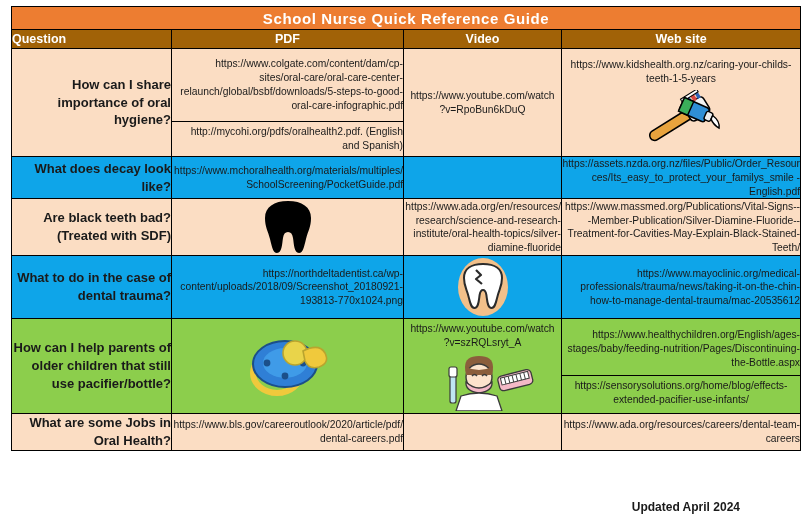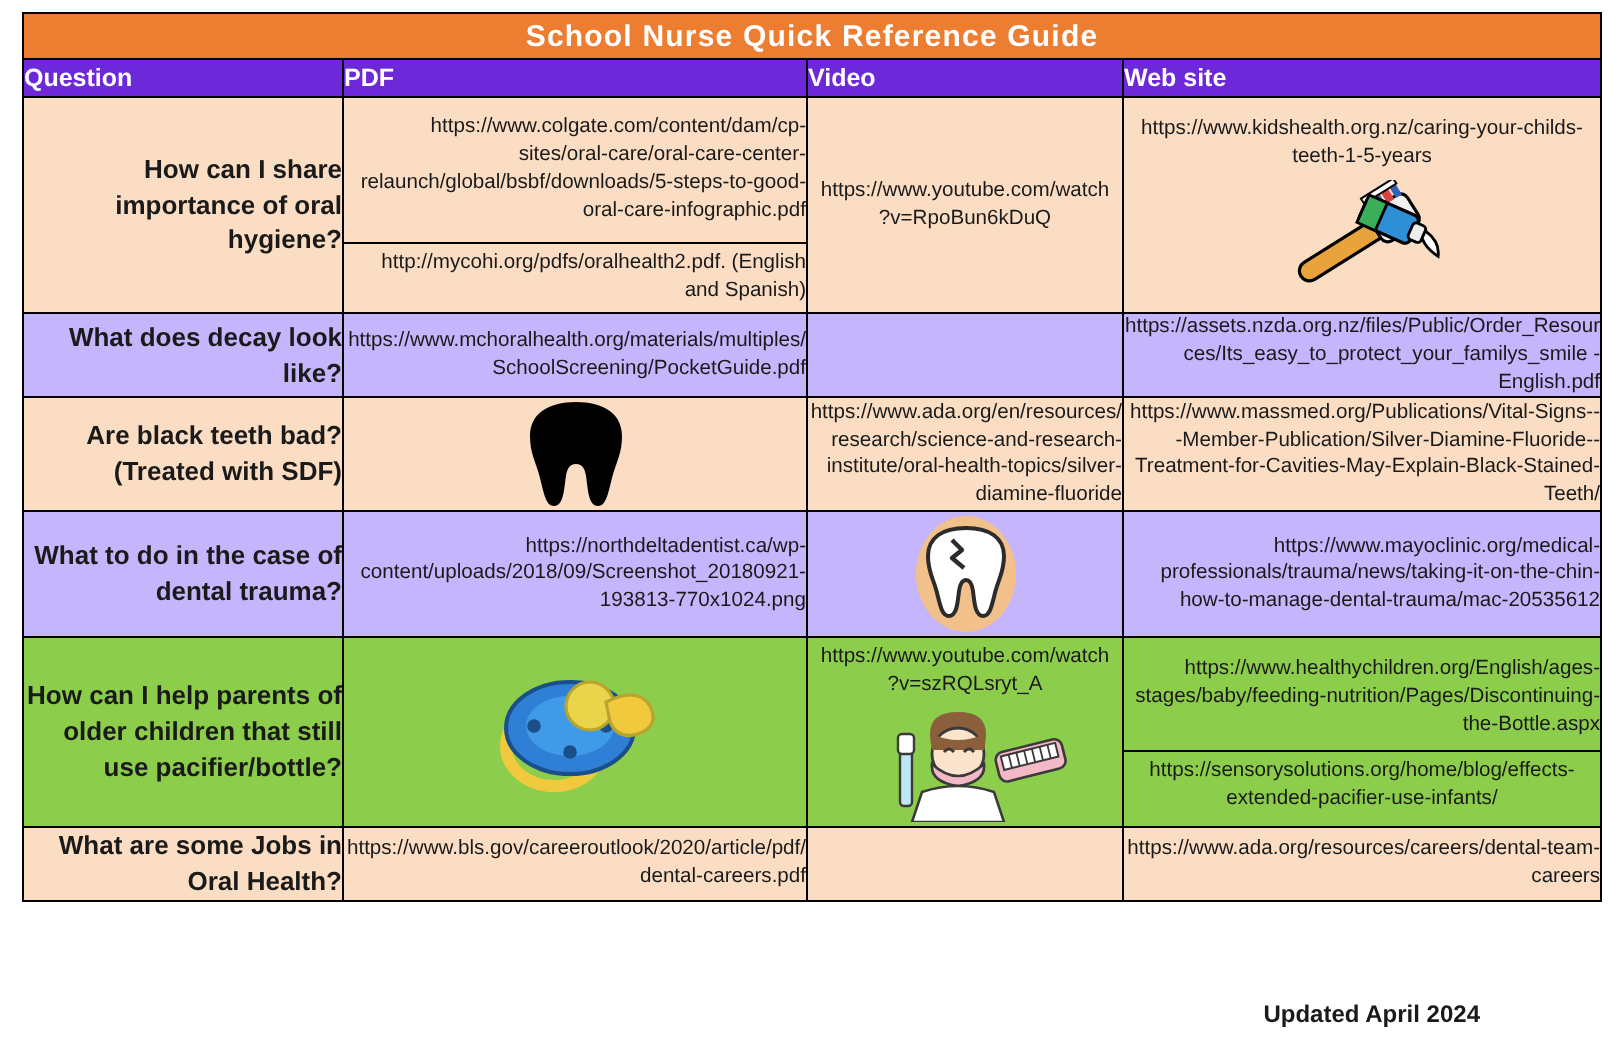--- a/index.html
+++ b/index.html
@@ -45,40 +45,40 @@
     text-align: center;
     color: #ffffff;
     font-weight: bold;
     font-size: 15px;
     letter-spacing: 0.6px;
     height: 22px;
     padding: 2px 0 3px 0;
   }
   
   .hdr {
-    background: #6d28d9;
+    background: #a16207;
     color: #ffffff;
     font-weight: bold;
     font-size: 12.5px;
     height: 18px;
     padding: 1px 4px 2px 4px;
   }
   .hdr.left  { text-align: left; }
-  .hdr.center{ }
+  .hdr.center{ text-align: center; }
 
   
   col.c-q  { width: 160px; }
   col.c-p  { width: 232px; }
   col.c-v  { width: 158px; }
   col.c-w  { width: 239px; }
 
   
   .peach { background: #FBDDC3; }
   .green { background: #8CCE4C; }
-  .cyan  { background: #c4b5fd; }
+  .cyan  { background: #0ea5e9; }
 
   
   .q {
     font-weight: bold;
     font-size: 13px;
     line-height: 1.38;
     padding: 4px 5px 4px 7px;
     text-align: right;
   }
   

